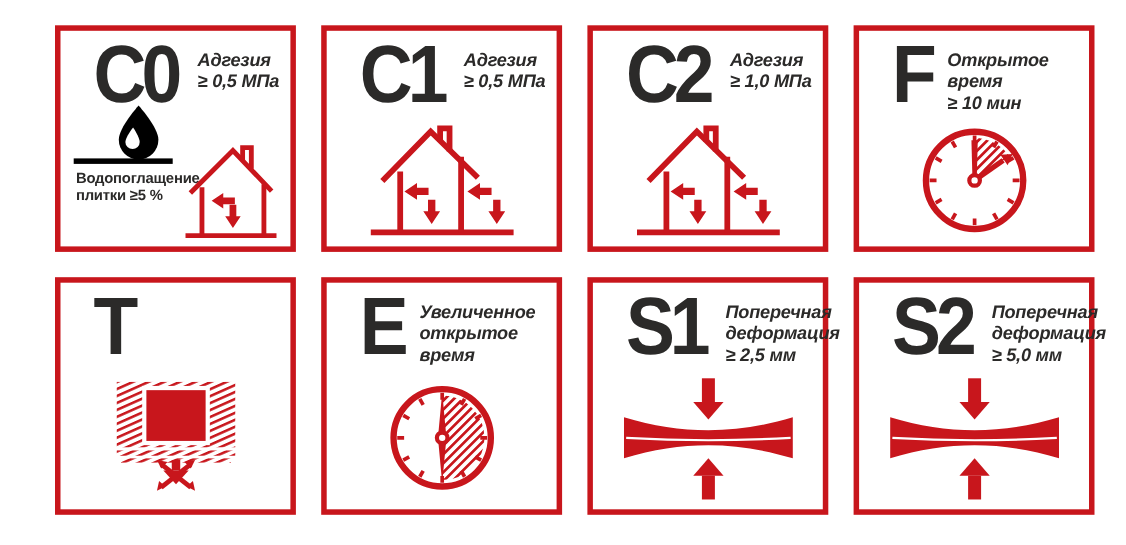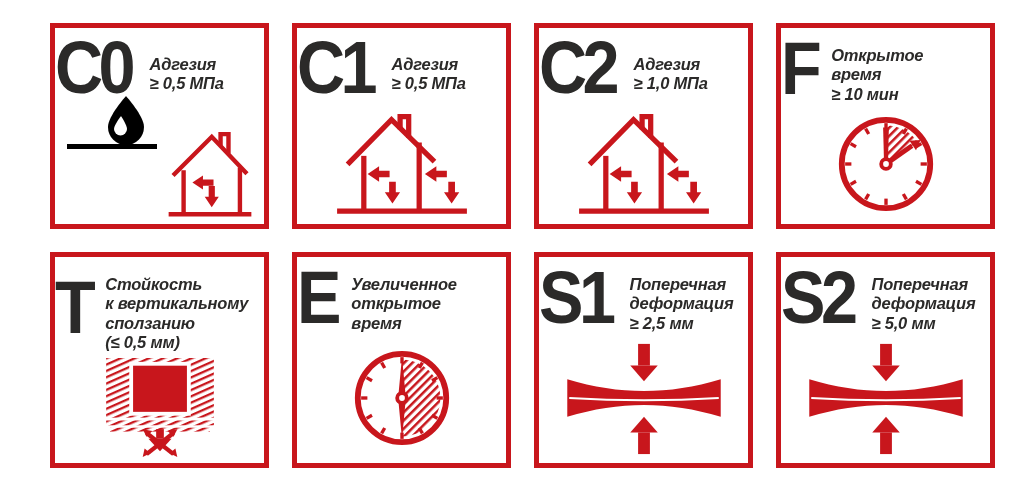--- a/index.html
+++ b/index.html
@@ -22,22 +22,22 @@
   }
   .tile{
     border:5px solid var(--red);
     box-sizing:border-box;
     background:var(--white);
     position:relative;
     display:flex;flex-direction:column;
   }
   .head{
     display:flex;
-    align-items:center;
-    padding:6px 8px 0 0;
+    align-items:flex-start;
+    padding:6px 8px 0 30px;
     flex:0 0 auto;
   }
   .code{
     font-weight:bold;
     font-size:74px;
     line-height:0.92;
     letter-spacing:-5px;
     color:var(--dark);
     transform:scaleX(.9);
     transform-origin:0 0;
@@ -78,20 +78,22 @@
     <div class="head">
       <div class="code">C0</div>
       <div class="label">Адгезия
 ≥ 0,5 МПа</div>
     </div>
     <svg class="abs drop-art" width="100" height="60" viewBox="0 0 100 60">
       <rect x="4" y="50" width="90" height="5" fill="currentColor"></rect>
       <path d="M63,2 C63,2 45,22 45,33 a18,18 0 0 0 36,0 C81,22 63,2 63,2 Z" fill="currentColor"></path>
       <path d="M58,22 C58,22 51,31 51,35 a6.5,6.5 0 0 0 13,0 C64,31 58,22 58,22 Z" fill="#ffffff"></path>
     </svg>
+    <div class="abs note">Водопоглащение
+плитки ≥5 %</div>
     <svg class="abs small-house" width="88" height="92" viewBox="0 0 100 104">
       <g stroke="currentColor" stroke-width="5" fill="none">
         <path d="M3,100 H97"></path>
         <path d="M20,100 V50"></path>
         <path d="M8,56 L52,12 L92,54"></path>
         <path d="M62,22 V9 H71 V31"></path>
         <path d="M84,100 V47"></path>
       </g>
       <path d="M30,64 l12,-8 v4.5 h12 v7 h-12 v4.5 Z" fill="currentColor"></path>
       <path d="M52,92 l-8,-12 h4.5 v-12 h7 v12 h4.5 Z" fill="currentColor"></path>
@@ -179,24 +181,20 @@
         <polygon points="88,27 83.2,37.6 76.4,27.8" fill="currentColor"></polygon>
         <polygon points="49,14 55,14 54,52 50,52" fill="currentColor"></polygon>
         <circle cx="52" cy="52" r="5" fill="#ffffff" stroke="currentColor" stroke-width="4"></circle>
       </svg>
     </div>
   </div>
 
   <div class="tile">
     <div class="head">
       <div class="code">T</div>
-      <div class="label">Стойкость
-к вертикальному
-сползанию
-(≤ 0,5 мм)</div>
     </div>
     <div class="art">
       <svg width="112" height="100" viewBox="0 0 116 104">
         <defs>
           <pattern id="ph-t" patternUnits="userSpaceOnUse" width="6" height="6" patternTransform="rotate(-24)">
             <rect width="6" height="6" fill="#ffffff"></rect>
             <rect width="6" height="2.4" fill="#C8161C"></rect>
           </pattern>
         </defs>
         <rect x="2" y="0" width="112" height="62" fill="url(#ph-t)"></rect>

